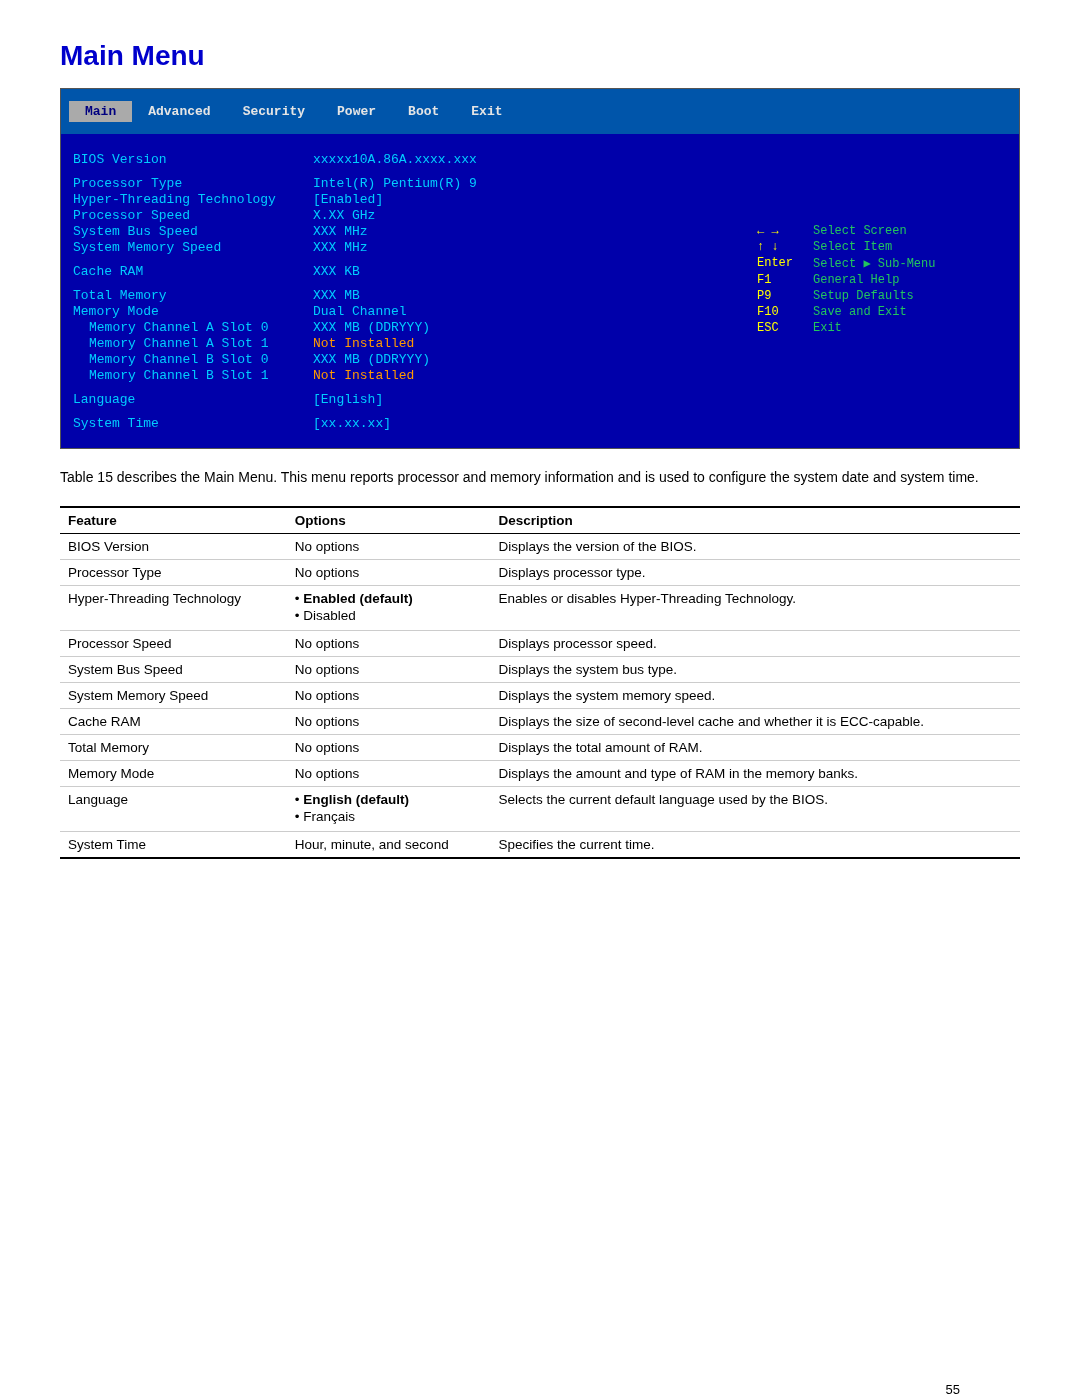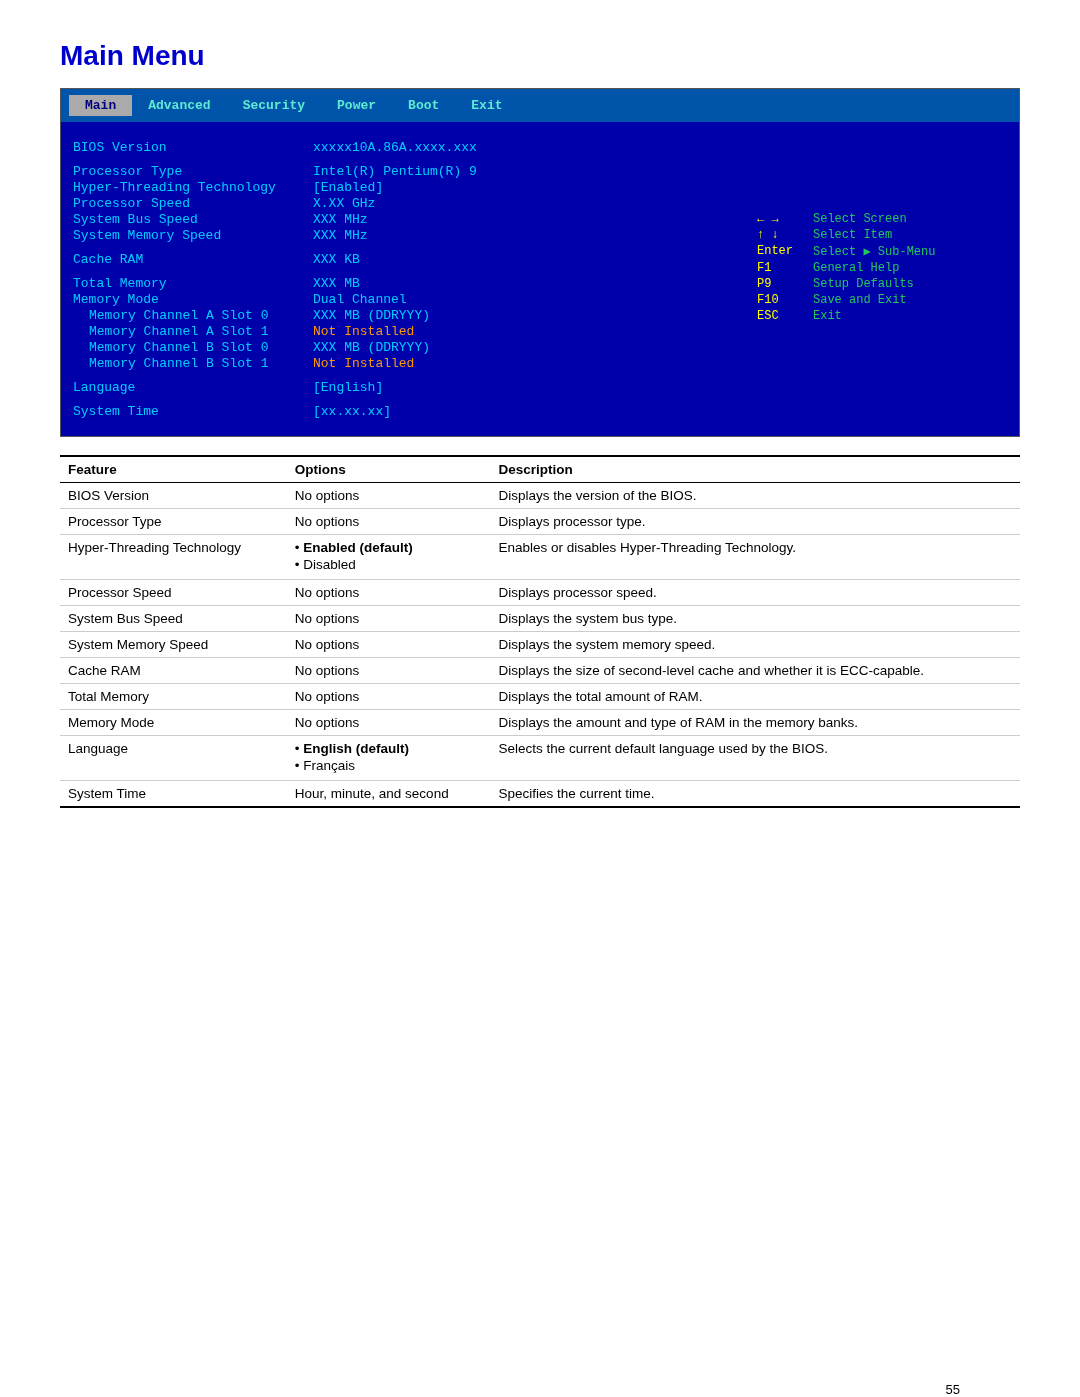--- a/index.html
+++ b/index.html
@@ -30,26 +30,26 @@
       color: #00ccff;
       font-family: 'Courier New', monospace;
       font-size: 13px;
       padding: 0;
       margin-bottom: 18px;
       border: 1px solid #555;
     }
     .bios-nav {
       display: flex;
       background: #0055aa;
-      padding: 6px 8px;
+      padding: 12px 8px;
       gap: 0;
     }
     .bios-nav-item {
       padding: 3px 16px;
-      color: #5eead4;
+      color: #e5e5e5;
       font-family: 'Courier New', monospace;
       font-size: 13px;
       font-weight: bold;
     }
     .bios-nav-item.active {
       background: #aaaaaa;
       color: #000080;
     }
     .bios-content {
       display: flex;
@@ -269,20 +269,21 @@
           <span class="bios-key-desc">Save and Exit</span>
         </div>
         <div class="bios-key-row">
           <span class="bios-key">ESC</span>
           <span class="bios-key-desc">Exit</span>
         </div>
       </div>
     </div>
   </div>
 
+  <p class="desc-text">Table 15 describes the Main Menu.  This menu reports processor and memory information and is used to configure the system date and system time.</p>
 
   <table class="main-table">
     <thead>
       <tr>
         <th>Feature</th>
         <th>Options</th>
         <th>Description</th>
       </tr>
     </thead>
     <tbody id="table-body">

